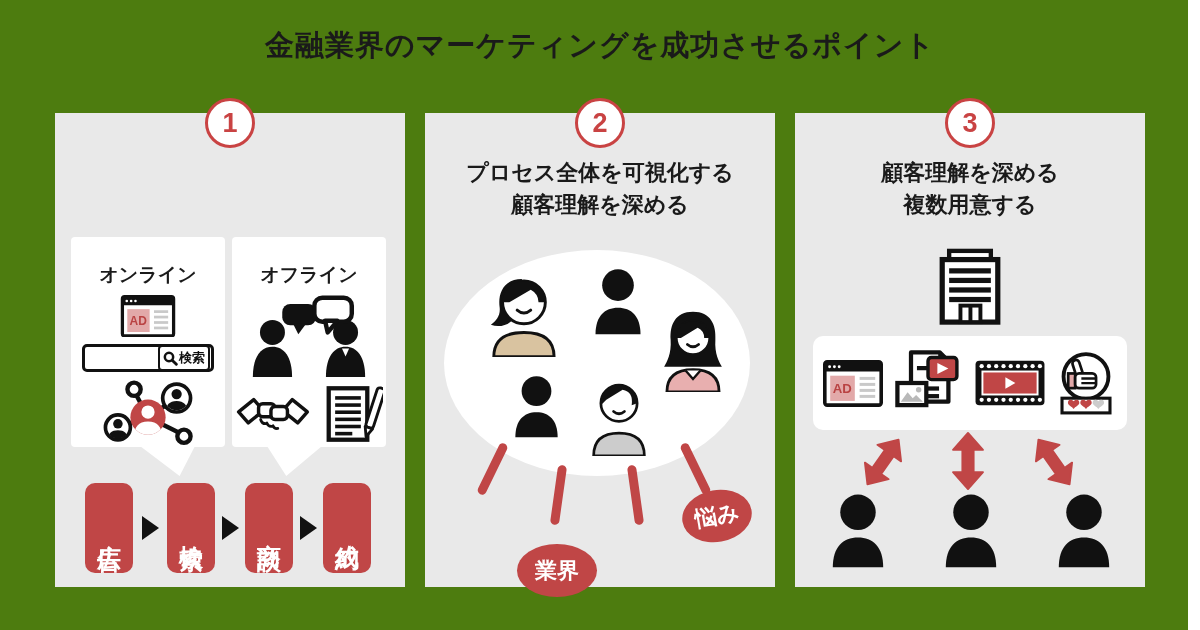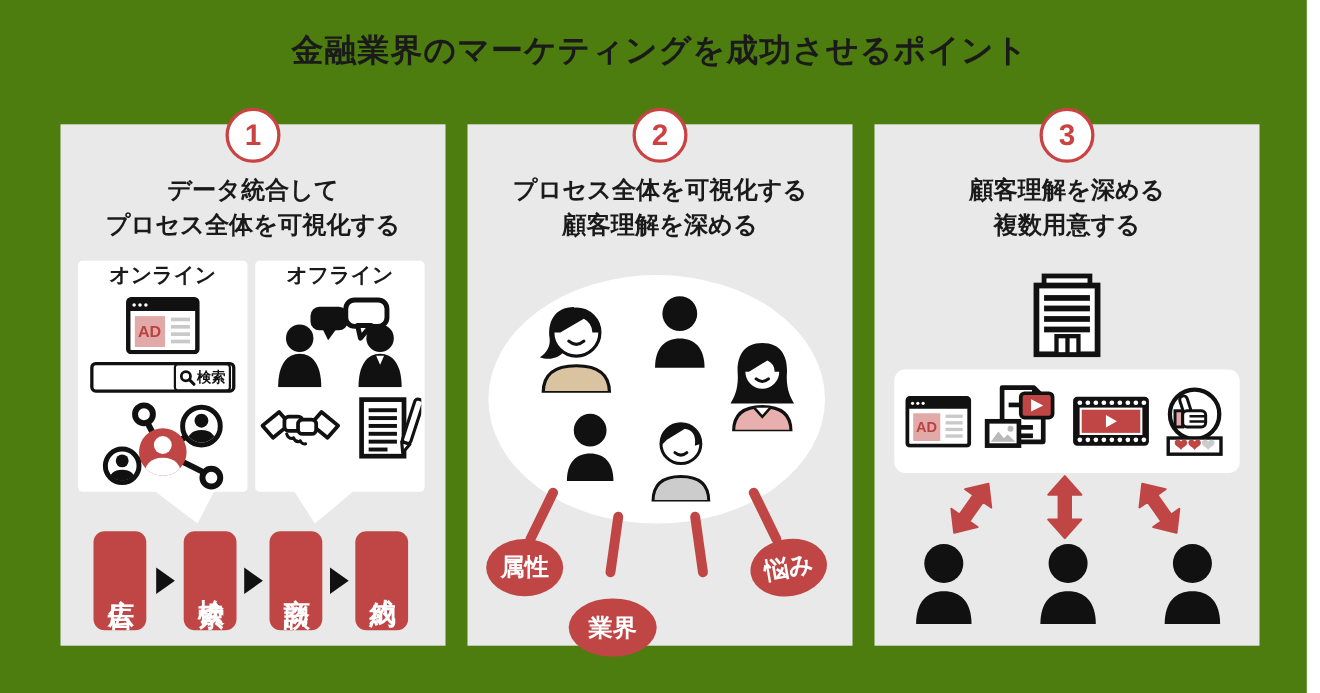--- a/index.html
+++ b/index.html
@@ -19,21 +19,21 @@
     display:flex;align-items:center;justify-content:center;
     font-size:27px;font-weight:800;color:#c94343;z-index:4;
   }
   .panel-heading{
     position:absolute;top:44px;left:0;width:100%;text-align:center;
     font-size:22px;font-weight:800;line-height:1.45;color:#1a1a1a;
   }
   
   .white-box{
     position:absolute;top:124px;width:154px;height:210px;background:#fff;border-radius:4px;
-    display:flex;flex-direction:column;align-items:center;padding-top:0;box-sizing:border-box;gap:7px;
+    display:flex;flex-direction:column;align-items:center;padding-top:25px;box-sizing:border-box;gap:7px;
   }
   .white-box.online{left:16px}
   .white-box.offline{left:177px}
   .box-label{font-size:19px;font-weight:800;color:#1a1a1a;}
   .bubble-tail{position:absolute;height:30px;width:55px;background:#fff;}
   .tail-online{left:85px;top:333px;clip-path:polygon(0 0,100% 0,72% 100%);}
   .tail-offline{left:212px;top:333px;clip-path:polygon(0 0,100% 0,35% 100%);}
   .search-bar{
     width:132px;height:28px;border:3px solid #111;border-radius:5px;background:#fff;
     display:flex;align-items:center;justify-content:flex-end;box-sizing:border-box;
@@ -72,24 +72,20 @@
 </style>
 </head>
 <body>
 
 <div class="canvas">
 
   <div class="main-title">金融業界のマーケティングを成功させるポイント</div>
 
   <div class="panel p1">
     <div class="badge">1</div>
-    <div class="panel-heading">
-      <div>データ統合して</div>
-      <div>プロセス全体を可視化する</div>
-    </div>
 
     <div class="white-box online">
       <div class="box-label">オンライン</div>
       <svg viewBox="0 0 100 78" width="72" height="56">
         <rect x="3" y="3" width="94" height="72" rx="4" fill="#fff" stroke="#111" stroke-width="6"></rect>
         <path d="M3 7 q0-4 4-4 h86 q4 0 4 4 v12 H3 Z" fill="#111"></path>
         <circle cx="11" cy="11" r="2.4" fill="#fff"></circle>
           <circle cx="19" cy="11" r="2.4" fill="#fff"></circle>
           <circle cx="27" cy="11" r="2.4" fill="#fff"></circle>
         <rect x="12" y="26" width="41" height="42" fill="#e2a9a9"></rect>
@@ -246,23 +242,20 @@
       <path d="M12 30 A20 20 0 0 1 52 30 L46 32 Q48 17 36 15 L18 26 L12 32 Z" fill="#111"></path>
       <path d="M26 39 q6 5 12 0" fill="none" stroke="#111" stroke-width="3" stroke-linecap="round"></path>
       <path d="M4 88 q0-25 28-25 q28 0 28 25 z" fill="#ccc" stroke="#111" stroke-width="3"></path>
     </svg>
 
     <div class="tag-line" style="left:63px;top:328px;height:56px;transform:rotate(26deg)"></div>
     <div class="tag-line" style="left:129px;top:352px;height:60px;transform:rotate(8deg)"></div>
     <div class="tag-line" style="left:206px;top:352px;height:60px;transform:rotate(-8deg)"></div>
     <div class="tag-line" style="left:266px;top:328px;height:56px;transform:rotate(-26deg)"></div>
 
-    <div class="tag-oval" style="left:17px;top:377px;width:70px;height:52px">
-        <span>属性</span>
-      </div>
     <div class="tag-oval" style="left:92px;top:431px;width:80px;height:53px">
         <span>業界</span>
       </div>
     <div class="tag-oval" style="left:257px;top:377px;width:70px;height:52px;transform:rotate(-10deg)">
         <span>悩み</span>
       </div>
   </div>
 
   <div class="panel p3">
     <div class="badge">3</div>

